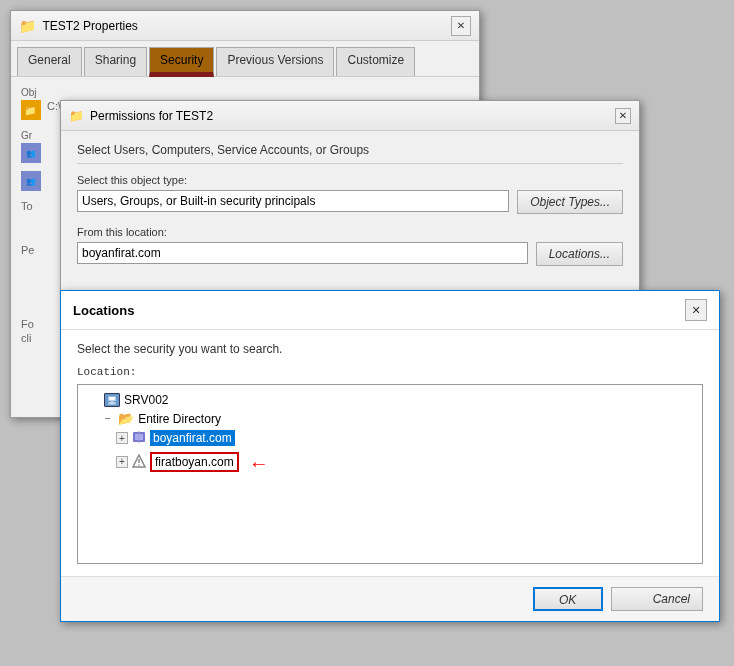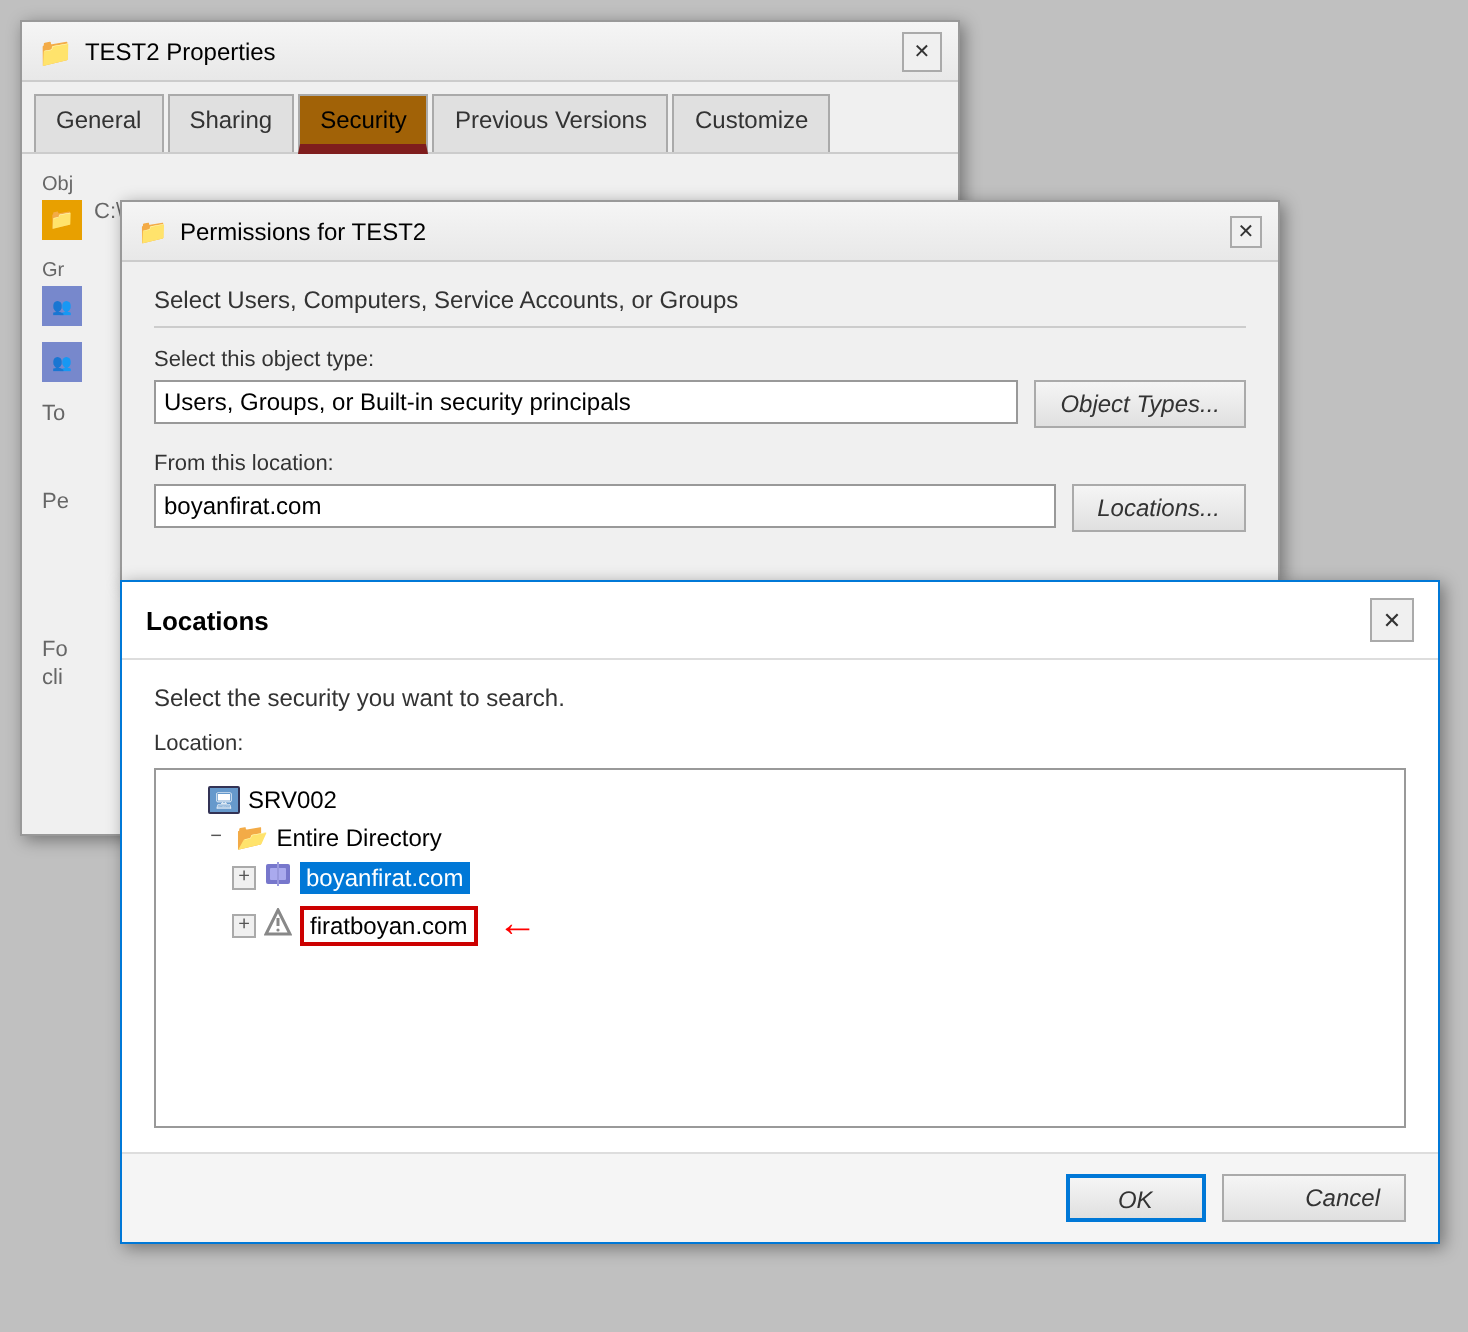--- a/index.html
+++ b/index.html
@@ -149,20 +149,21 @@
     }
     .locations-desc {
       font-size: 12px;
       color: #333;
       margin-bottom: 10px;
     }
     .location-label {
       font-size: 11px;
       color: #333;
       margin-bottom: 6px;
+      font-family: Liberation Mono, monospace;
     }
     .tree-container {
       border: 1px solid #999;
       background: white;
       padding: 6px;
       height: 180px;
       overflow-y: auto;
     }
     .tree-item {
       display: flex;

